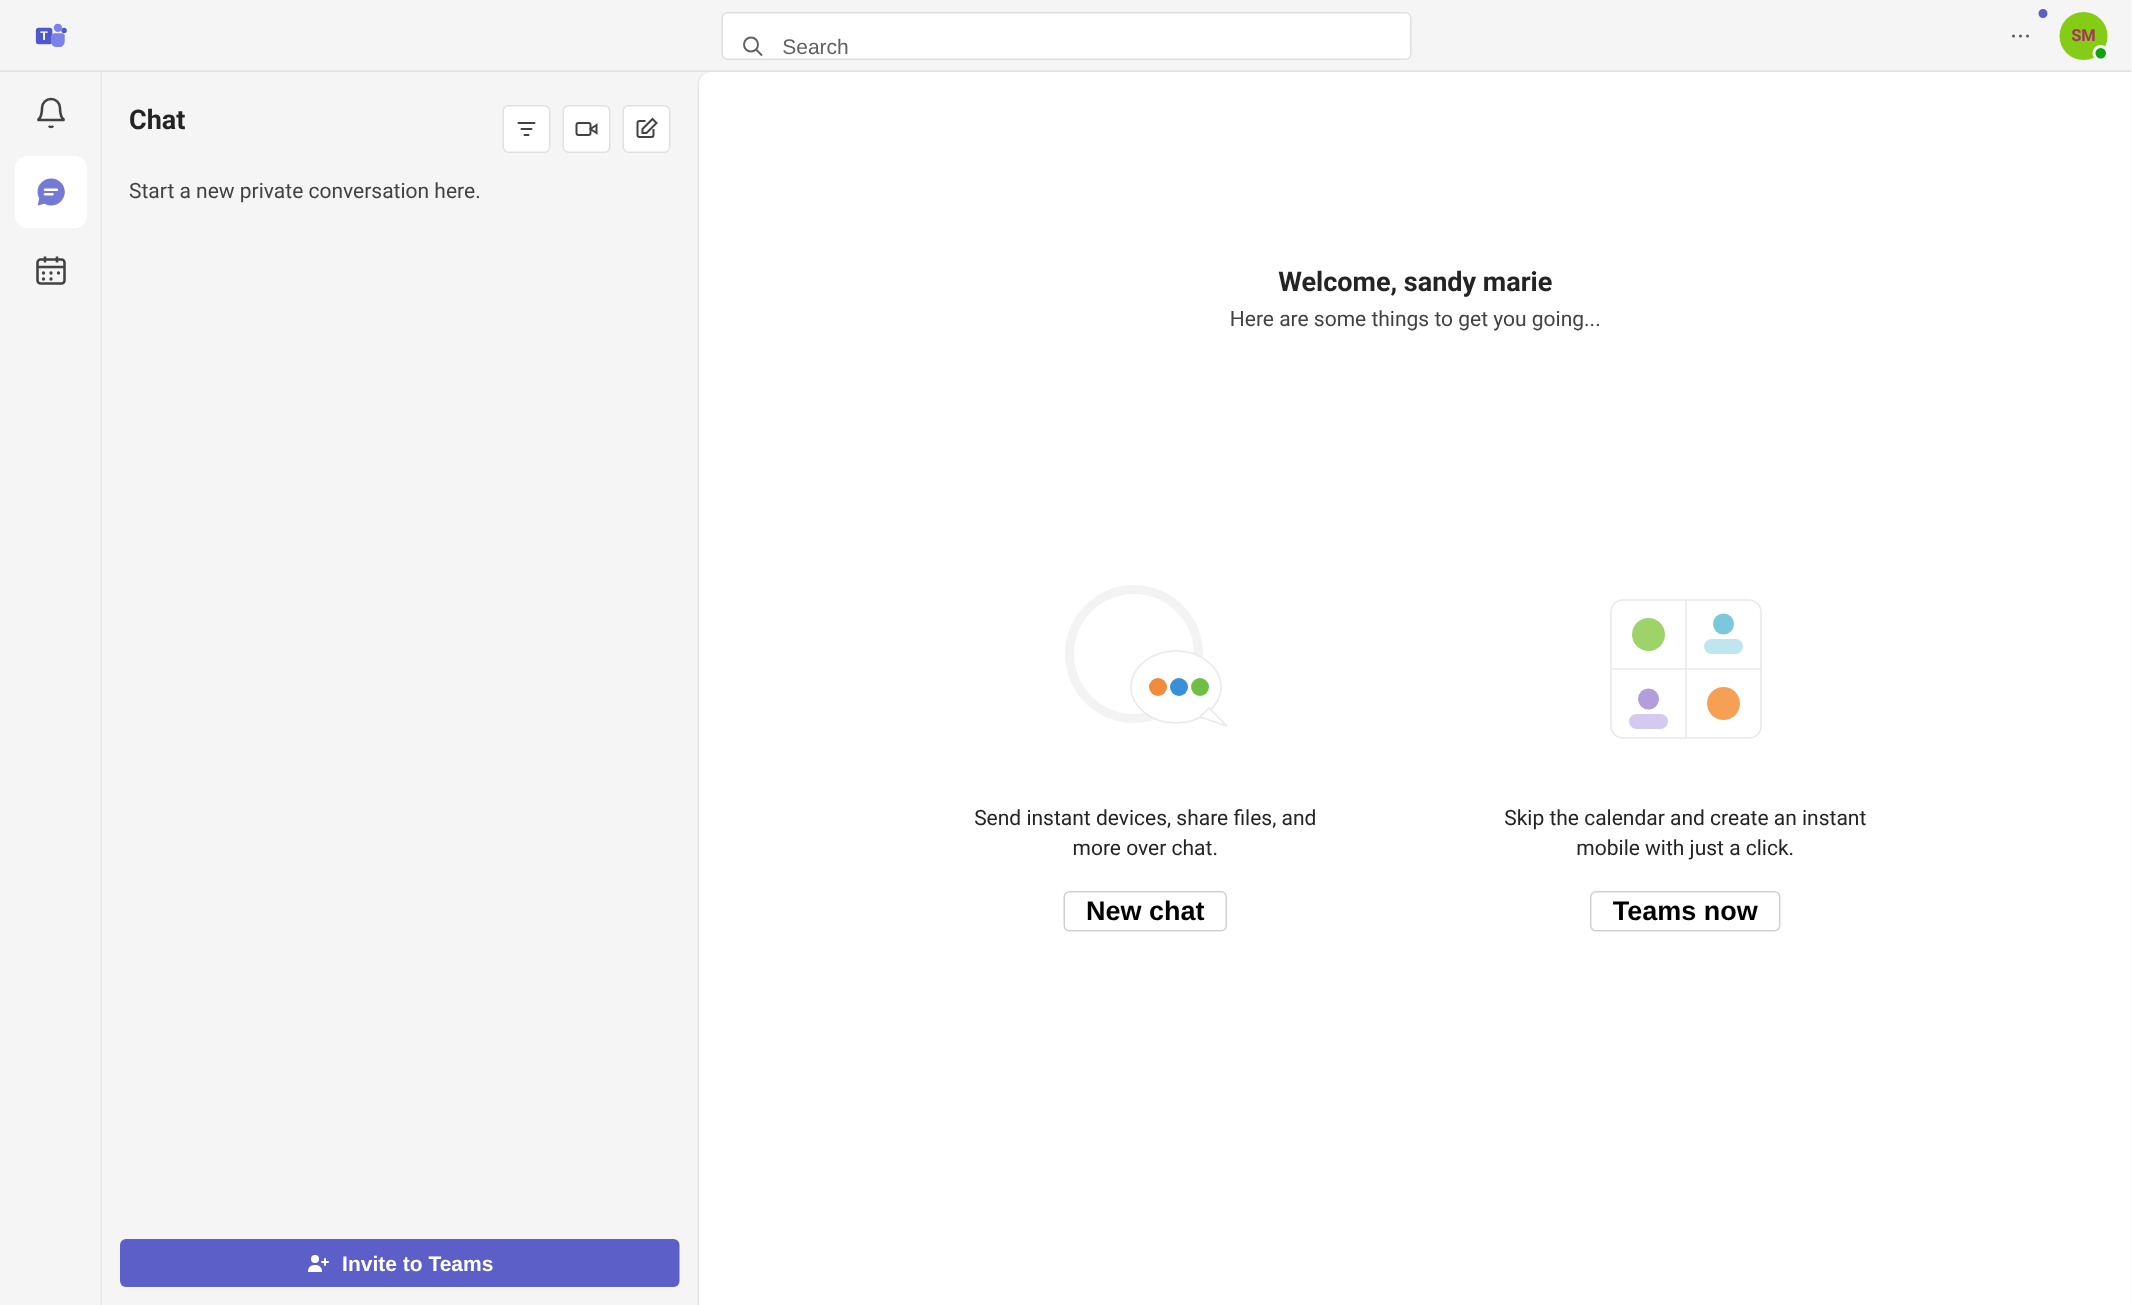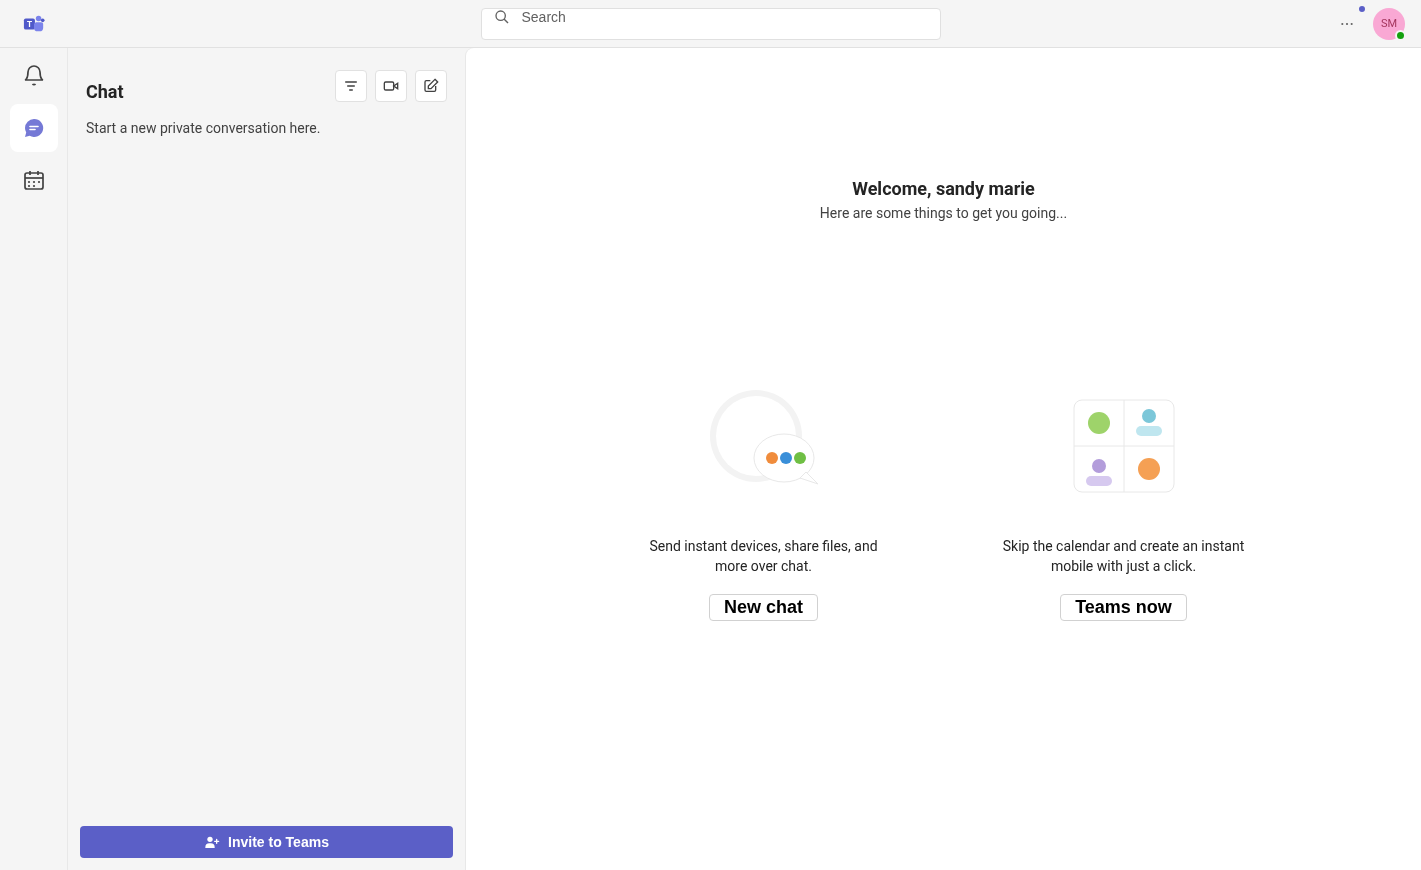--- a/index.html
+++ b/index.html
@@ -2,40 +2,40 @@
 <html><head>
 <meta charset="utf-8">
 <style>
   * { box-sizing: border-box; margin: 0; padding: 0; }
   html, body { height: 100%; font-family: -apple-system, BlinkMacSystemFont, "Segoe UI", Roboto, Helvetica, Arial, sans-serif; }
   body { display: flex; flex-direction: column; background: #f5f5f5; color: #242424; }
 
   
   .topbar { height: 48px; display: flex; align-items: center; padding: 0 16px; border-bottom: 1px solid #e1e1e1; background: #f5f5f5; position: relative; }
   .topbar-center { position: absolute; left: 50%; transform: translateX(-50%); }
-  .search-box { width: 460px; height: 32px; background: #fff; border: 1px solid #e0e0e0; border-radius: 4px; display: flex; align-items: flex-start; padding: 0 12px; gap: 12px; }
+  .search-box { width: 460px; height: 32px; background: #fff; border: 1px solid #e0e0e0; border-radius: 4px; display: flex; align-items: flex-end; padding: 0 12px; gap: 12px; }
   .search-box input { border: none; outline: none; flex: 1; font-size: 14px; background: transparent; }
   .search-box input::placeholder { color: #616161; }
   .topbar-right { margin-left: auto; display: flex; align-items: center; gap: 12px; }
   .more-btn { display: flex; align-items: center; justify-content: center; width: 28px; height: 28px; border-radius: 4px; cursor: pointer; position: relative; }
   .status-dot-top { width: 10px; height: 10px; background: #5b5fc7; border-radius: 50%; position: absolute; top: -6px; right: -6px; border: 2px solid #f5f5f5; }
-  .avatar { width: 32px; height: 32px; border-radius: 50%; background: #f9a8d4; display: flex; align-items: center; justify-content: center; font-size: 11px; font-weight: 400; color: #a4365e; position: relative; cursor: pointer; }
+  .avatar { width: 32px; height: 32px; border-radius: 50%; background: #84cc16; display: flex; align-items: center; justify-content: center; font-size: 11px; font-weight: 700; color: #a4365e; position: relative; cursor: pointer; }
   .presence { width: 11px; height: 11px; background: #13a10e; border-radius: 50%; position: absolute; bottom: -1px; right: -1px; border: 2px solid #f5f5f5; }
 
   
   .shell { flex: 1; display: flex; min-height: 0; }
 
   
   .rail { width: 68px; display: flex; flex-direction: column; align-items: center; padding-top: 4px; gap: 4px; border-right: 1px solid #e8e8e8; }
   .rail-item { width: 48px; height: 48px; display: flex; align-items: center; justify-content: center; border-radius: 8px; cursor: pointer; }
   .rail-item.active { background: #fff; }
 
   
   .list-pane { width: 398px; display: flex; flex-direction: column; border-right: 1px solid transparent; position: relative; }
-  .list-header { display: flex; align-items: flex-end; padding: 22px 18px 14px 18px; gap: 8px; }
+  .list-header { display: flex; align-items: flex-start; padding: 22px 18px 14px 18px; gap: 8px; }
   .list-title { font-size: 18px; font-weight: 700; flex: 1; }
   .icon-btn { width: 32px; height: 32px; border: 1px solid #e1e1e1; background: #fff; border-radius: 4px; display: flex; align-items: center; justify-content: center; cursor: pointer; }
   .list-body { padding: 4px 18px; font-size: 14px; color: #424242; }
   .invite-wrap { margin-top: auto; padding: 12px; }
   .invite-btn { width: 100%; height: 32px; background: #5b5fc7; color: #fff; border: none; border-radius: 4px; font-size: 14px; font-weight: 600; display: flex; align-items: center; justify-content: center; gap: 8px; cursor: pointer; }
 
   
   .content { flex: 1; background: #fff; border-radius: 8px 0 0 0; margin-top: 0; box-shadow: -1px 0 0 #e8e8e8; display: flex; flex-direction: column; overflow: auto; padding: 0; }
   .content-inner { padding-top: 130px; text-align: center; }
   .welcome-title { font-size: 18px; font-weight: 700; margin-bottom: 6px; }

